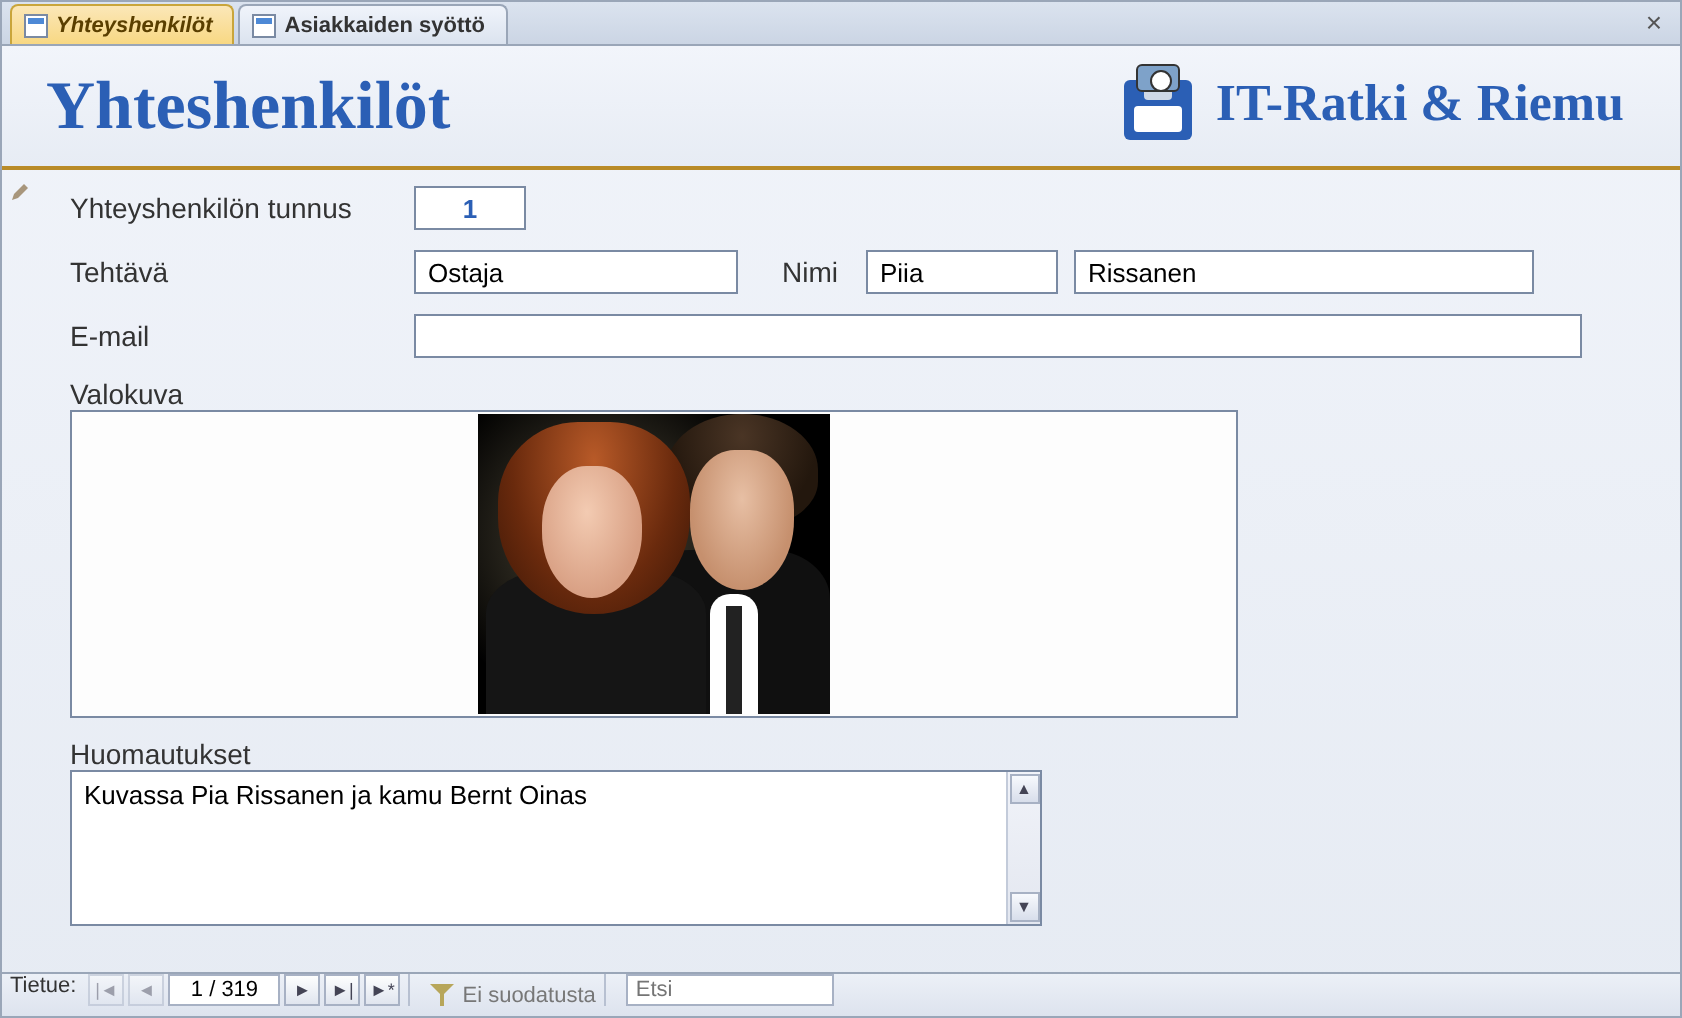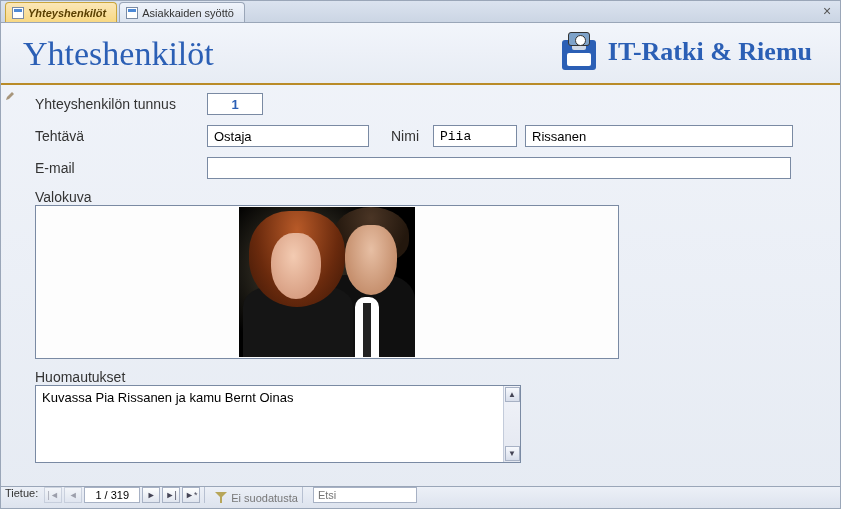--- a/index.html
+++ b/index.html
@@ -35,20 +35,21 @@
     gap: 4px;
     padding: 2px 10px 2px 6px;
     background: linear-gradient(#f0f4fb, #dbe3ef);
     border: 1px solid #9aa6b8;
     border-bottom: none;
     border-radius: 4px 4px 0 0;
     font-size: 11px;
     margin-right: 2px;
     height: 20px;
     cursor: pointer;
+    font-weight: bold;
   }
   .tab.active {
     background: linear-gradient(#fbe7b8, #f8d883);
     border-color: #c9a53b;
     font-weight: bold;
     color: #5a3f00;
     font-style: italic;
   }
   .tab-icon {
     width: 12px; height: 12px;
@@ -77,21 +78,21 @@
     align-items: center;
     justify-content: space-between;
     padding: 4px 28px 6px 22px;
     border-bottom: 2px solid #b98b28;
     background: linear-gradient(#f2f5fb, #e7ecf4);
   }
   .title {
     font-family: Georgia, "Times New Roman", serif;
     font-size: 34px;
     color: #2b5fb5;
-    font-weight: normal;
+    font-weight: bold;
     padding-top: 8px;
     padding-bottom: 4px;
   }
   .brand {
     display: flex; align-items: center; gap: 10px;
   }
   .brand-icon {
     width: 38px; height: 36px; position: relative;
   }
   .brand-icon .floppy {
@@ -153,22 +154,22 @@
     border: 1px solid #7a8aa3;
     background: #fff;
     font: inherit;
     padding: 3px 6px;
     height: 22px;
   }
   input.id {
     width: 56px; text-align: center; font-weight: bold; color: #2b5fb5;
   }
   input.role { width: 162px; }
-  input.first { width: 84px; margin-left: 8px; font-family: Liberation Mono, monospace; }
-  input.last  { width: 268px; margin-left: 8px; }
+  input.first { width: 96px; margin-left: 8px; }
+  input.last  { width: 230px; margin-left: 8px; }
   input.email { width: 584px; }
 
   .photo-frame {
     width: 584px; height: 154px;
     border: 1px solid #7a8aa3;
     background: #fdfdfd;
     display: flex; align-items: center; justify-content: center;
     overflow: hidden;
   }
   .photo {

